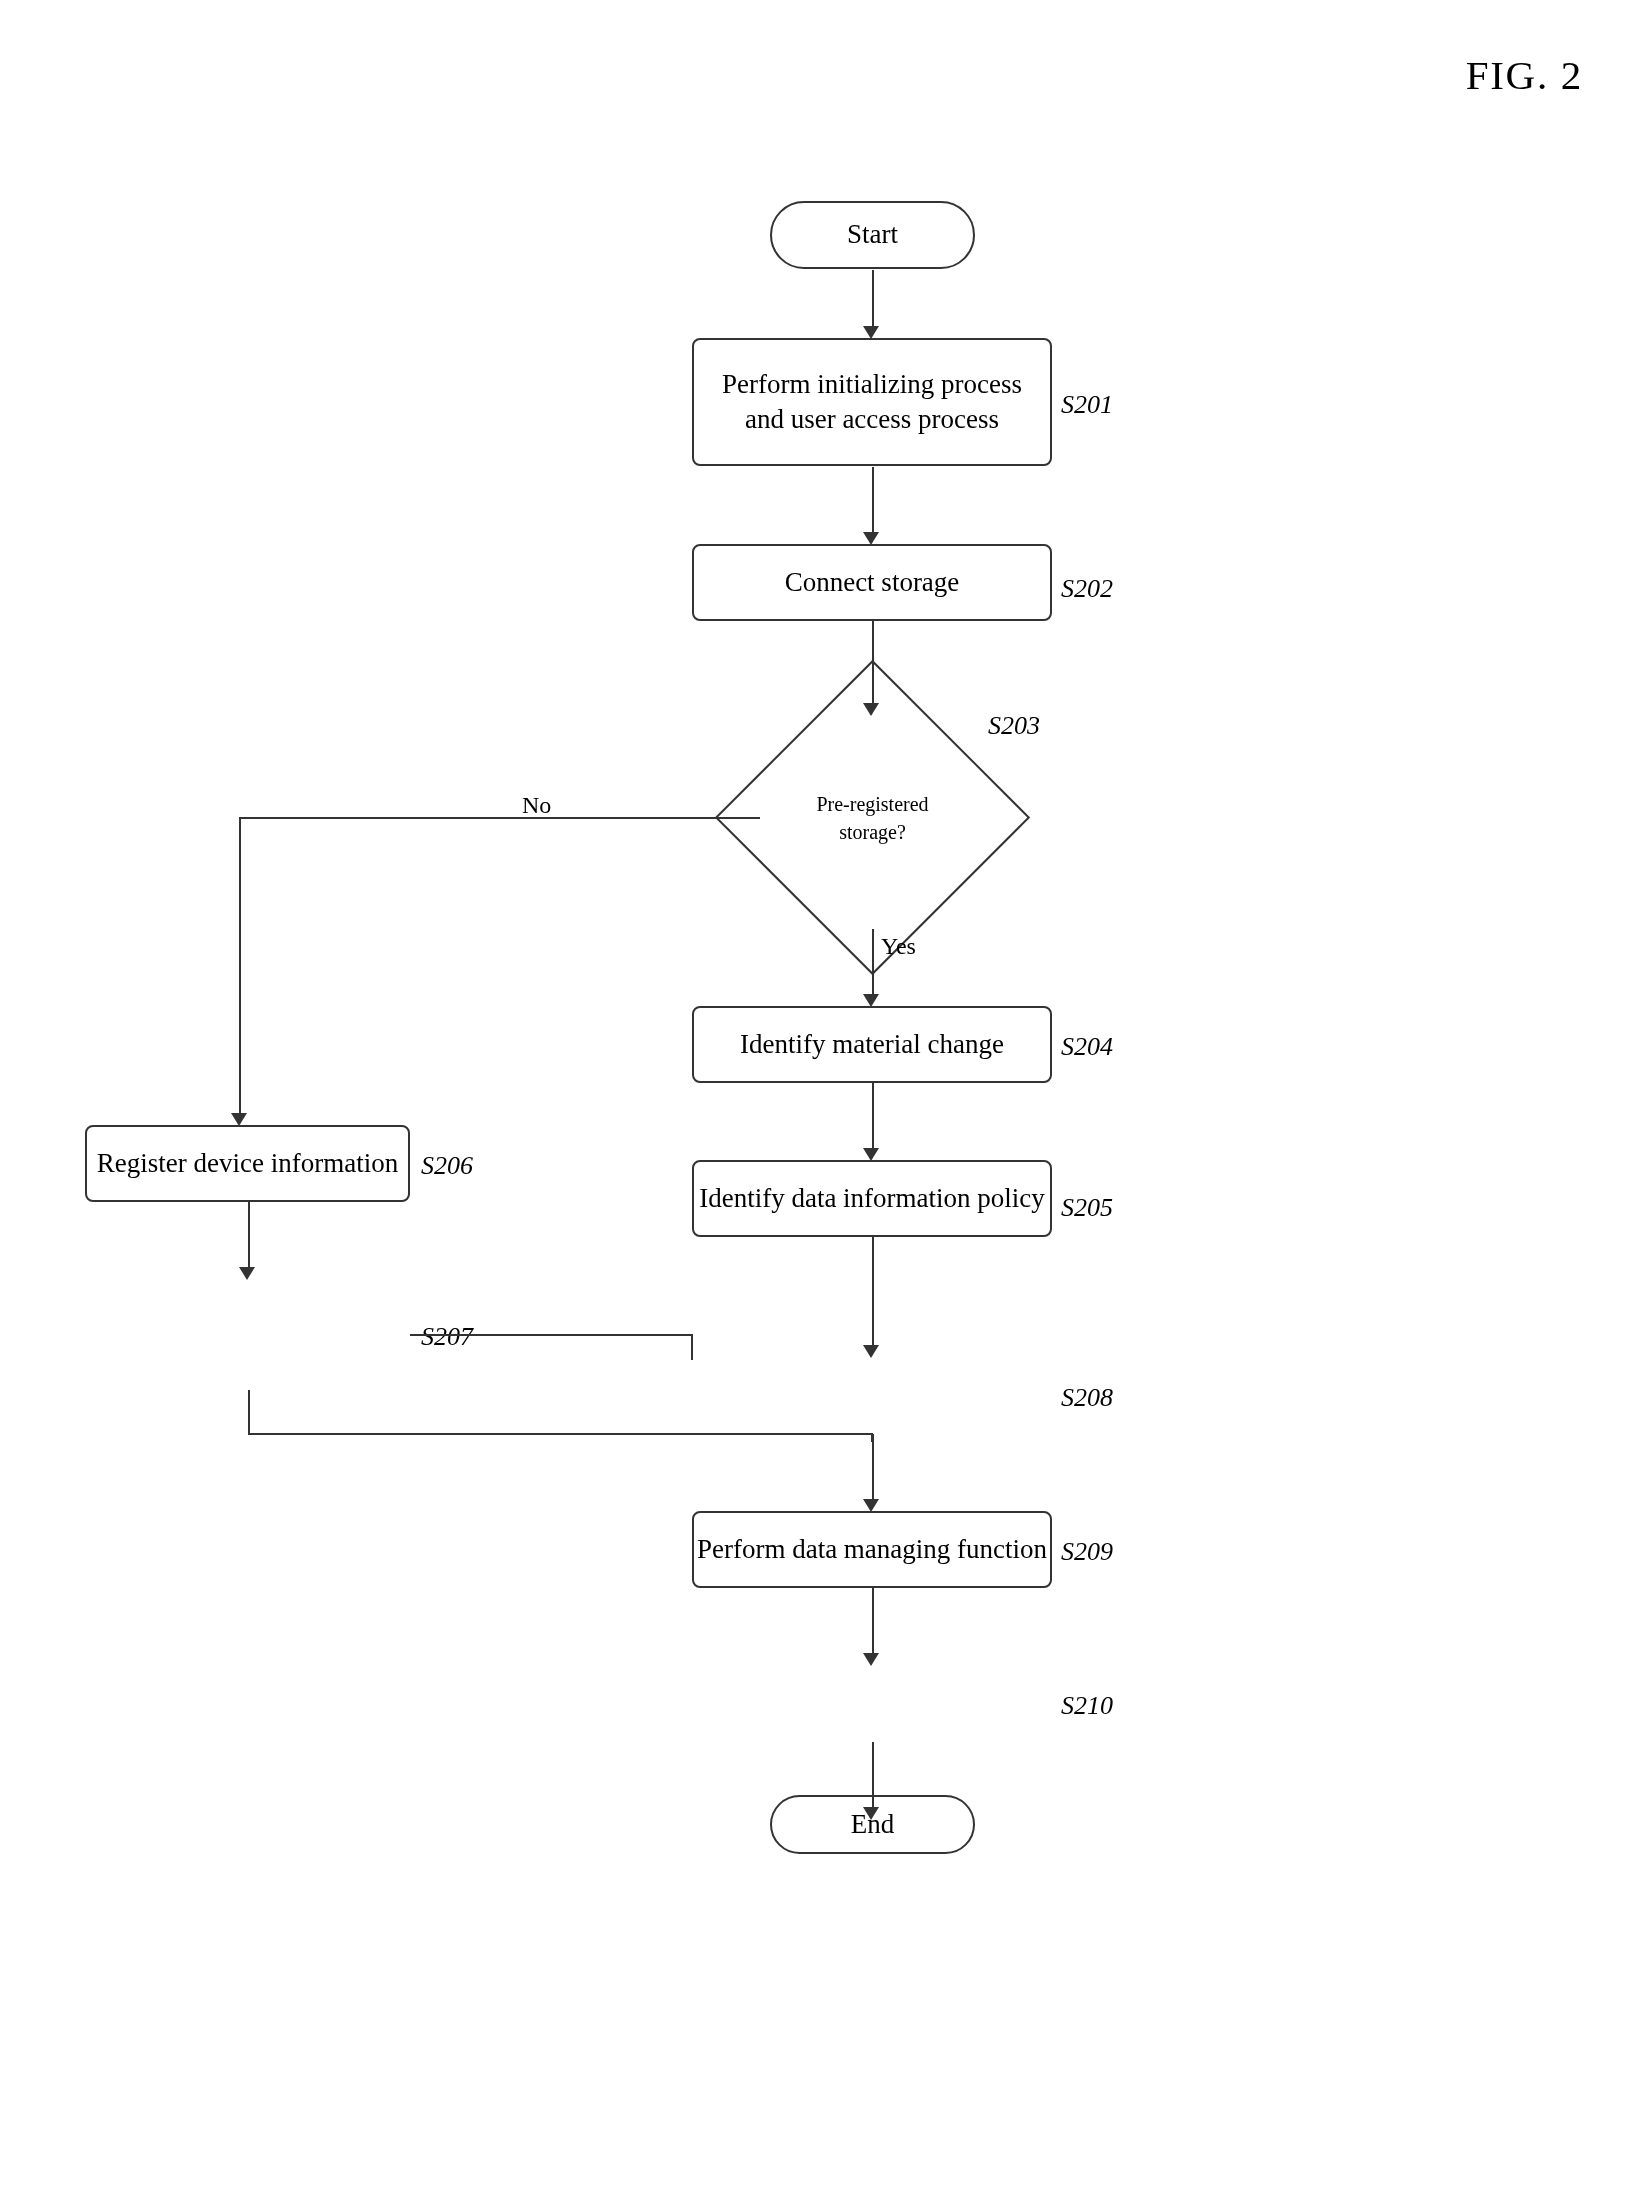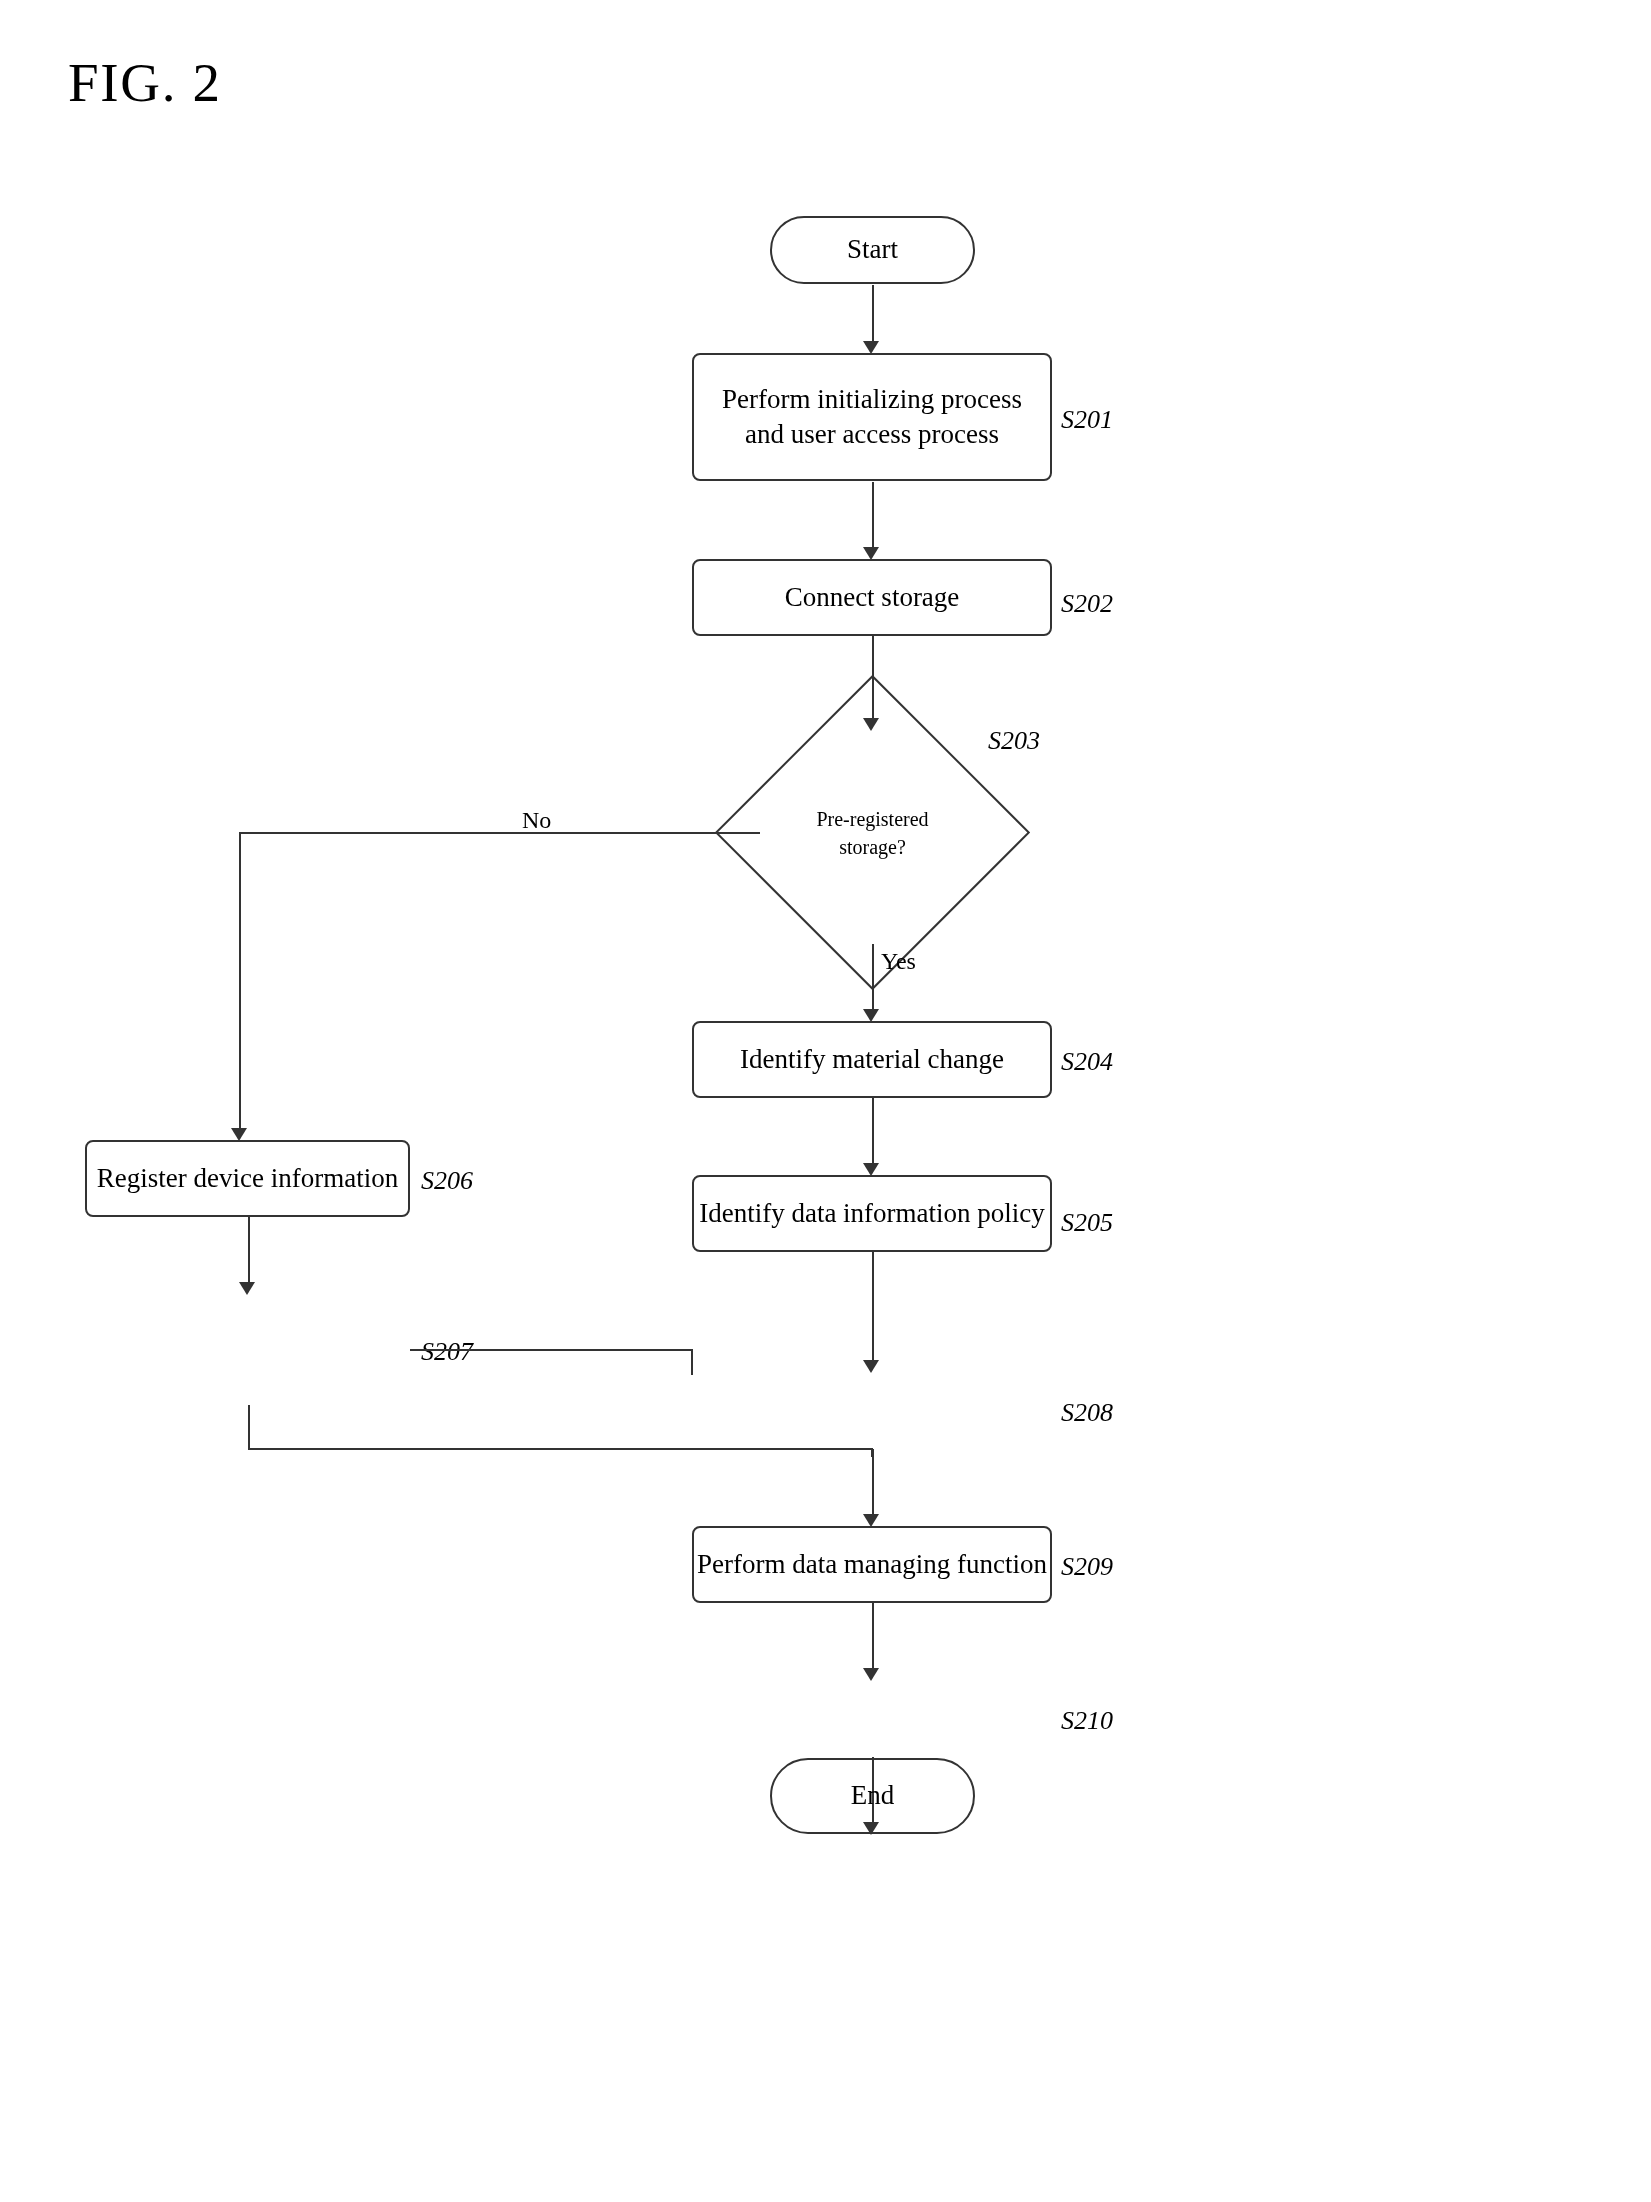--- a/index.html
+++ b/index.html
@@ -14,23 +14,23 @@
 
     .page {
       width: 1651px;
       min-height: 2203px;
       background: #fff;
       position: relative;
       padding: 51px 68px;
     }
 
     .fig-title {
-      font-size: 55px;
+      font-size: 41px;
       font-weight: normal;
-      text-align: left;
+      text-align: right;
       margin-bottom: 68px;
       letter-spacing: 1.7px;
     }
 
     .flowchart {
       position: relative;
       width: 100%;
       height: 1969px;
     }
 
@@ -207,21 +207,21 @@
     <div class="step-label" style="left:993px; top:1370px;">S209</div>
 
     <div class="arrow-line vertical" style="left:804px; top:1421px; height:68px;"></div>
     <div class="arrowhead-down" style="left:795px; top:1486px;"></div>
 
     <div class="step-label" style="left:993px; top:1524px;">S210</div>
 
     <div class="arrow-line vertical" style="left:804px; top:1575px; height:68px;"></div>
     <div class="arrowhead-down" style="left:795px; top:1640px;"></div>
 
-    <div class="shape rounded-rect" style="width:205px; height:76px; left:702px; top:1576px;">
+    <div class="shape rounded-rect" style="width:205px; height:59px; left:702px; top:1628px;">
       <span>End</span>
     </div>
 
     <div class="arrow-line vertical" style="left:180px; top:1223px; height:43px;"></div>
     <div class="arrow-line horizontal" style="left:180px; top:1266px; width:624px;"></div>
     <div class="arrow-line vertical" style="left:803px; top:1266px; height:8.6px;"></div>
 
   </div>
 </div>
 

